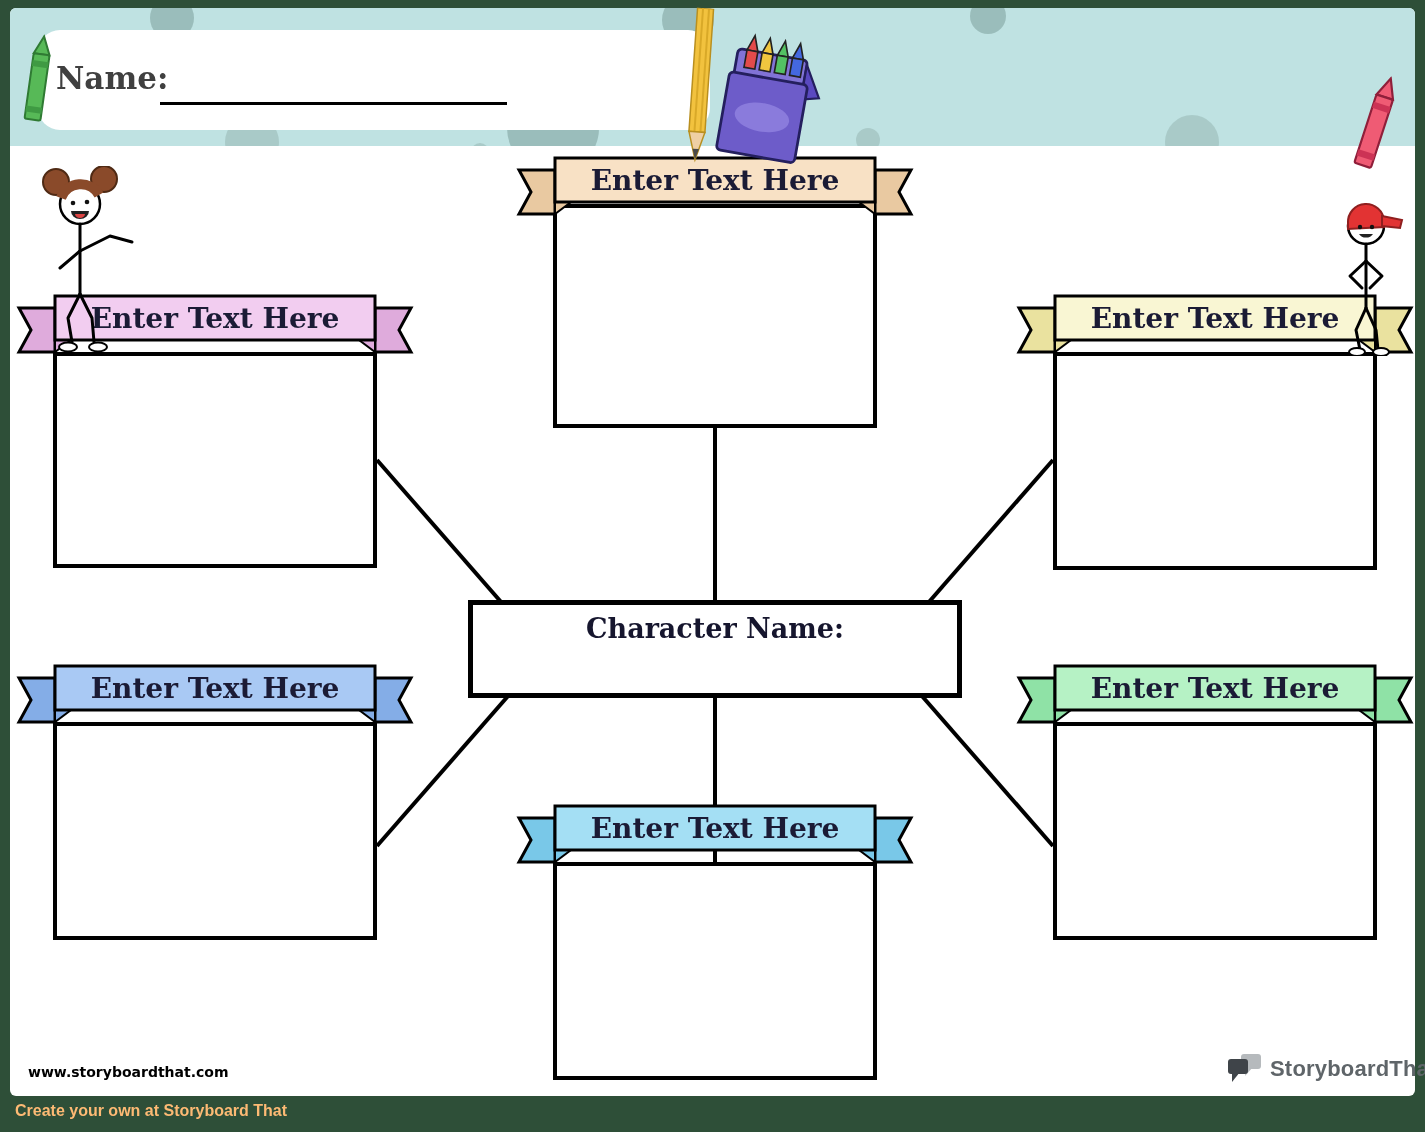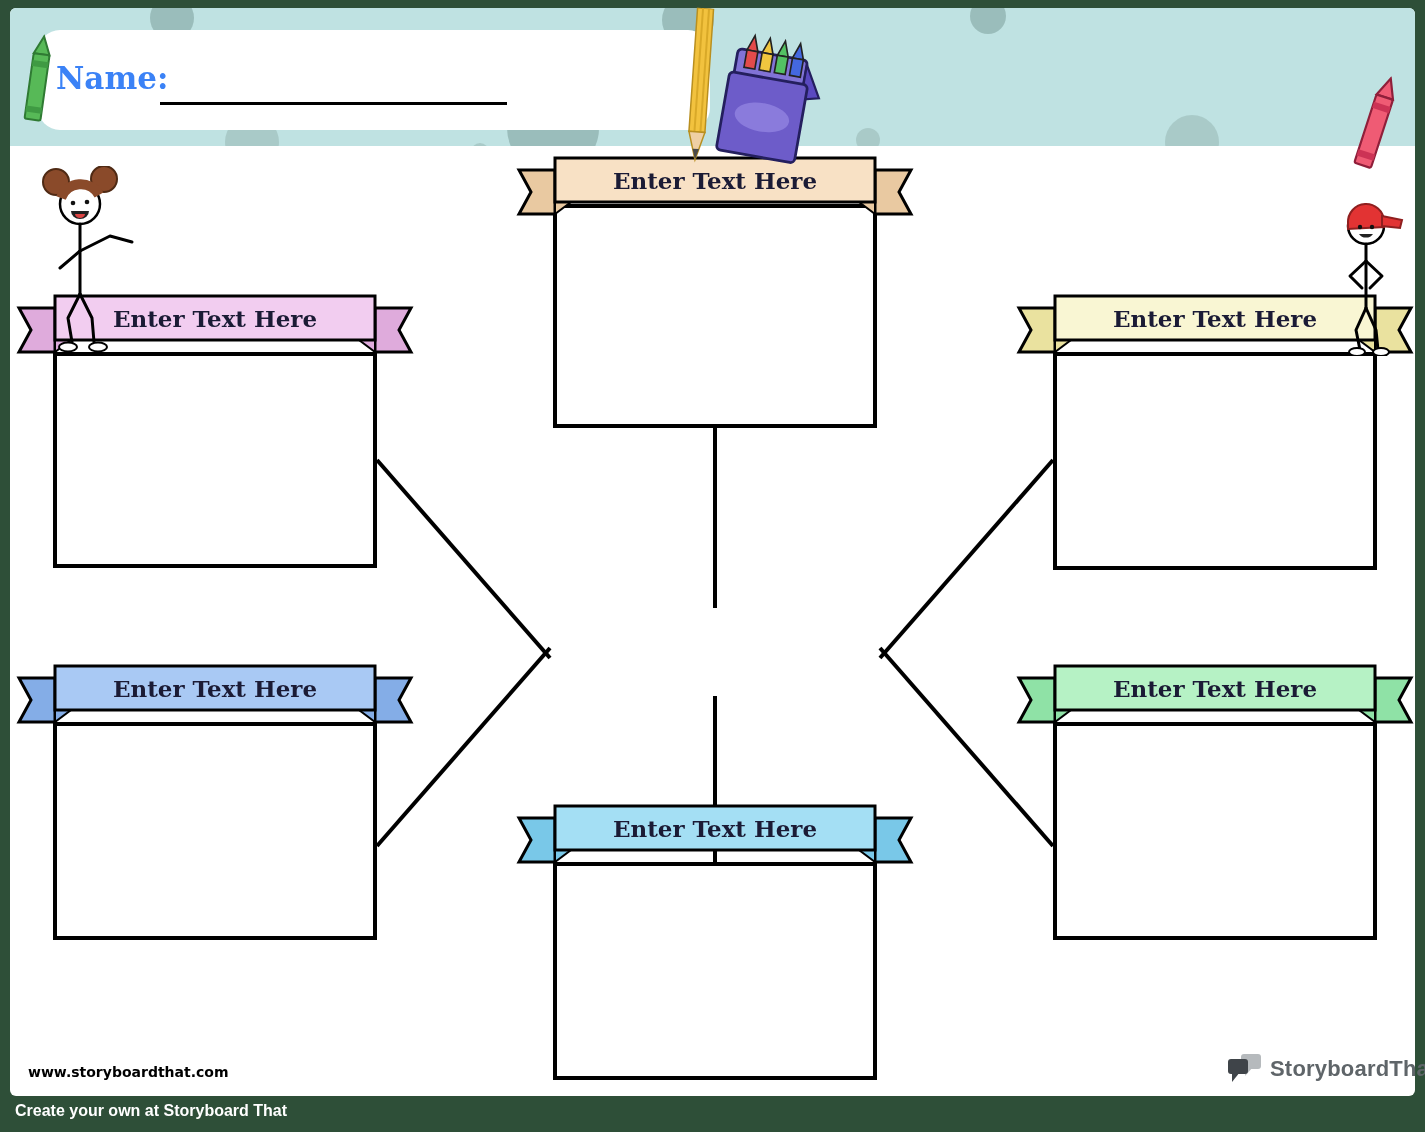--- a/index.html
+++ b/index.html
@@ -20,21 +20,21 @@
   .dot { position:absolute; border-radius:50%; }
   .dot-a { background:rgba(141,176,173,0.75); }
   .dot-b { background:rgba(160,192,189,0.7); }
   .panel {
     position:absolute; top:22px; height:100px; background:#ffffff;
     border-radius:22px;
   }
   .name-panel { left:28px; width:672px; }
   .date-panel { left:755px; width:632px; }
   .panel-label {
-    position:absolute; top:30px; font-size:31px; font-weight:bold; color:#3b82f6;
+    position:absolute; top:30px; font-size:31px; font-weight:bold; color:#404040;
   }
   .name-panel .panel-label { left:18px; }
   .date-panel .panel-label { left:36px; }
   .write-line { position:absolute; top:72px; height:3px; background:#000; cursor:text; }
   .name-panel .write-line { left:122px; width:347px; }
   .date-panel .write-line { left:135px; width:440px; }
   
   .connectors { position:absolute; left:0; top:0; z-index:1; pointer-events:none; }
   .connectors line { stroke-width:4px; }
   
@@ -54,21 +54,21 @@
   }
   .center-box .center-label { font-size:27px; font-weight:bold; color:#16162e; }
   
   .ribbon { position:absolute; width:400px; height:72px; z-index:3; }
   .ribbon svg { position:absolute; left:0; top:0; }
   .ribbon .band, .ribbon .tail { stroke:#000; stroke-width:3; }
   .ribbon .fold { stroke:#000; stroke-width:2; }
   .ribbon-label {
     position:absolute; left:40px; top:4px; width:320px; height:44px;
     display:flex; align-items:center; justify-content:center;
-    font-size:23px; font-weight:bold; cursor:text;
+    font-size:28px; font-weight:bold; cursor:text;
   }
   .ribbon-top         { left:505px;  top:146px; }
   .ribbon-left-upper  { left:5px;    top:284px; }
   .ribbon-right-upper { left:1005px; top:284px; }
   .ribbon-left-lower  { left:5px;    top:654px; }
   .ribbon-right-lower { left:1005px; top:654px; }
   .ribbon-bottom      { left:505px;  top:794px; }
   
   .decor { position:absolute; z-index:4; pointer-events:none; }
   .pencil     { left:668px;  top:0px;   transform:rotate(4deg); }
@@ -84,21 +84,21 @@
   }
   .logo {
     position:absolute; left:1218px; top:1046px; display:flex; align-items:center; gap:8px;
   }
   .logo-text {
     font-family:"Liberation Sans", sans-serif; font-size:22px; font-weight:bold;
     color:#5f6569; letter-spacing:0.2px;
   }
   .tagline {
     position:absolute; left:15px; top:1102px; font-family:"Liberation Sans", sans-serif;
-    font-size:16px; font-weight:bold; color:#ffffff;
+    font-size:16px; font-weight:bold; color:#fdba74;
   }
 </style>
 </head>
 <body>
 
 <div class="frame" style="background-color: rgb(46, 79, 56);">
   <div class="sheet">
 
     <div class="header" style="background-color: rgb(191, 226, 226);">
       <div class="dot dot-a" style="left:140px; top:-12px; width:44px; height:44px;"></div>
@@ -159,20 +159,23 @@
       <g stroke="#000000">
         <line x1="705" y1="418" x2="705" y2="600"></line>
         <line x1="705" y1="688" x2="705" y2="860"></line>
         <line x1="367" y1="452" x2="540" y2="650"></line>
         <line x1="367" y1="838" x2="540" y2="640"></line>
         <line x1="1043" y1="452" x2="870" y2="650"></line>
         <line x1="1043" y1="838" x2="870" y2="640"></line>
       </g>
     </svg>
 
+    <div class="center-box">
+      <span class="center-label">Character Name:</span>
+    </div>
 
     <div class="ribbon ribbon-top">
       <svg width="400" height="72" viewBox="0 0 400 72">
         <polygon class="tail" points="40,16 4,16 16,38 4,60 40,60" fill="#e9c9a1"></polygon>
         <polygon class="tail" points="360,16 396,16 384,38 396,60 360,60" fill="#e9c9a1"></polygon>
         <polygon class="fold" points="40,48 56,48 40,60" fill="#e9c9a1"></polygon>
         <polygon class="fold" points="360,48 344,48 360,60" fill="#e9c9a1"></polygon>
         <rect class="band" x="40" y="4" width="320" height="44" fill="#f8e1c5"></rect>
       </svg>
       <div class="ribbon-label" style="color: rgb(27, 27, 53);">Enter Text Here</div>

